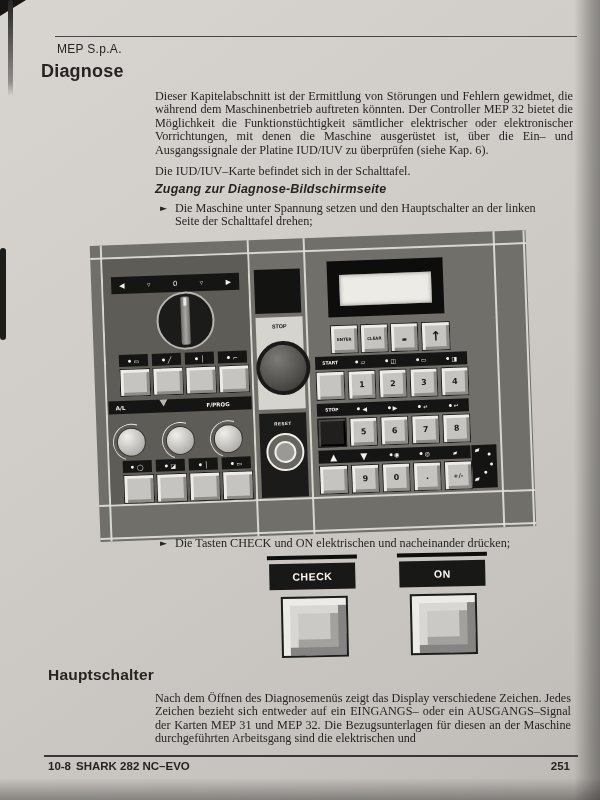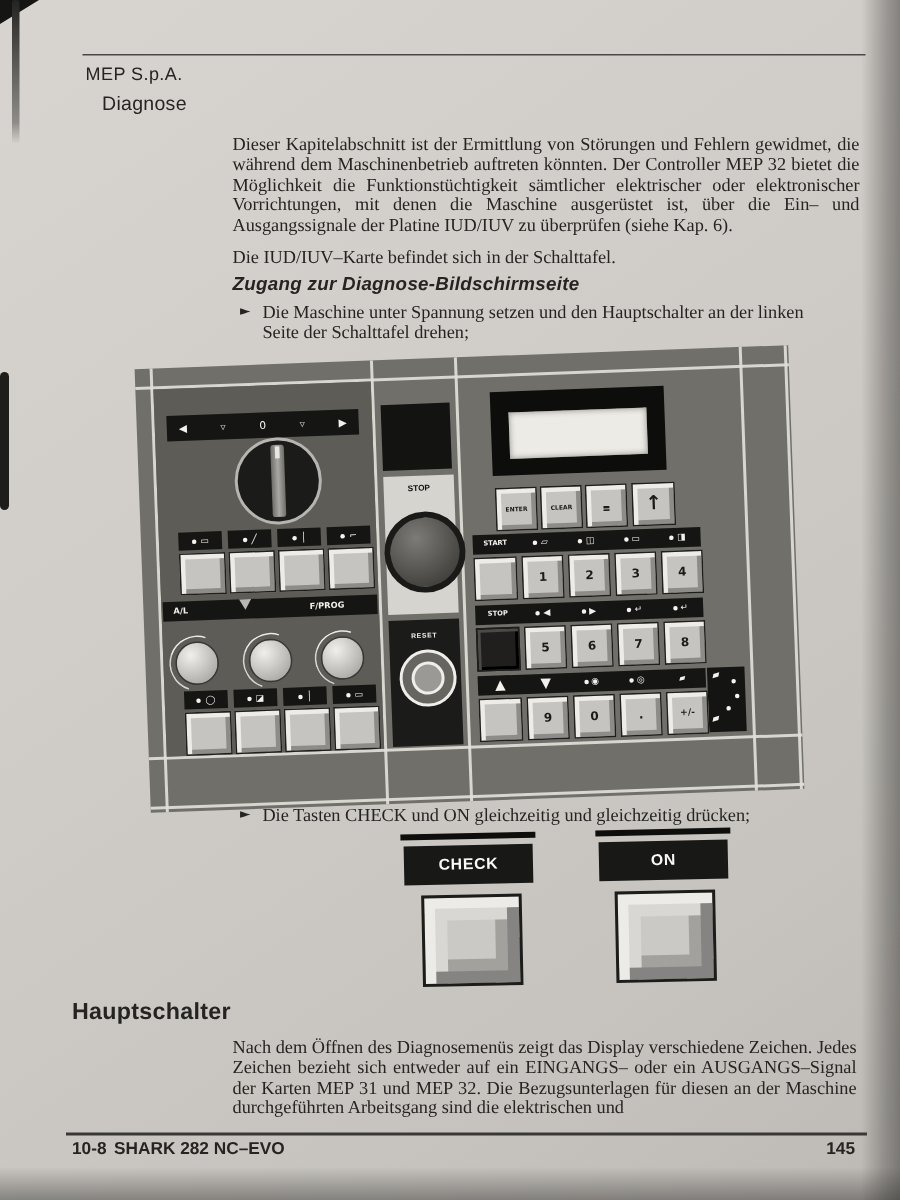--- a/index.html
+++ b/index.html
@@ -50,21 +50,21 @@
 <div id="photo">
 
   <div class="abs" style="left:0;top:0;width:26px;height:16px;background:#151513;clip-path:polygon(0 0,100% 0,0 100%)"></div>
   <div class="abs" style="left:8px;top:0;width:5px;height:96px;background:linear-gradient(180deg,#232321,#8e8c88 85%,rgba(140,138,134,0));border-radius:2px"></div>
   <div class="abs" style="left:0;top:248px;width:6px;height:92px;background:#1d1d1b;border-radius:3px"></div>
   <div class="abs" style="right:0;top:0;width:26px;height:100%;background:linear-gradient(90deg,rgba(40,38,36,0),rgba(40,38,36,.32) 65%,rgba(40,38,36,.45))"></div>
   <div class="abs" style="left:0;bottom:0;width:100%;height:22px;background:linear-gradient(0deg,rgba(40,38,36,.42),rgba(40,38,36,0))"></div>
 
   <div class="abs" style="left:55px;top:36px;width:522px;height:1.3px;background:#4a4846"></div>
   <div class="abs sans" style="left:57px;top:42px;font-size:12px;letter-spacing:.3px">MEP S.p.A.</div>
-  <div class="abs sans" style="left:68px;top:61px;font-size:13px;font-weight:normal;letter-spacing:.2px">Diagnose</div>
+  <div class="abs sans" style="left:41px;top:61px;font-size:18px;font-weight:bold;letter-spacing:.2px">Diagnose</div>
 
   <div class="abs bodytext" style="left:155px;top:90px;width:418px">Dieser Kapitelabschnitt ist der Ermittlung von Störungen und Fehlern gewidmet, die während dem Maschinenbetrieb auftreten könnten. Der Controller MEP 32 bietet die Möglichkeit die Funktionstüchtigkeit sämtlicher elektrischer oder elektronischer Vorrichtungen, mit denen die Maschine ausgerüstet ist, über die Ein– und Ausgangssignale der Platine IUD/IUV zu überprüfen (siehe Kap. 6).</div>
   <div class="abs bodytext" style="left:155px;top:165px;width:418px;text-align:left">Die IUD/IUV–Karte befindet sich in der Schalttafel.</div>
   <div class="abs sans" style="left:155px;top:182px;font-size:12.5px;font-weight:bold;font-style:italic;letter-spacing:.2px">Zugang zur Diagnose-Bildschirmseite</div>
 
   <div class="abs" style="left:160px;top:202px;width:410px;display:flex;gap:8px">
     <span class="tri">►</span>
     <span class="bodytext" style="width:382px;text-align:left;display:block">Die Maschine unter Spannung setzen und den Hauptschalter an der linken Seite der Schalttafel drehen;</span>
   </div>
 
@@ -279,36 +279,36 @@
     <div class="abs key" style="left:315px;top:228px;width:26px;height:27px">
         <span style="font-size:8px">.</span>
       </div>
     <div class="abs key" style="left:346px;top:228px;width:26px;height:27px">
         <span style="font-size:6px">+/-</span>
       </div>
   </div>
 
   <div class="abs" style="left:160px;top:537px;width:420px;display:flex;gap:8px">
     <span class="tri">►</span>
-    <span class="bodytext" style="text-align:left;display:block">Die Tasten CHECK und ON gleichzeitig und gleichzeitig drücken;</span>
+    <span class="bodytext" style="text-align:left;display:block">Die Tasten CHECK und ON elektrischen und nacheinander drücken;</span>
   </div>
 
   <div class="abs" style="left:268px;top:554px;width:220px;height:108px;transform:rotate(-1.2deg)">
     <div class="abs" style="left:0;top:0;width:90px;height:4px;background:#0e0e0c"></div>
     <div class="abs lbl sans" style="left:2px;top:8px;width:86px;height:26px;font-size:10.5px">CHECK</div>
     <div class="abs bigkey" style="left:13px;top:41px;width:63px;height:57px"></div>
 
     <div class="abs" style="left:130px;top:0;width:90px;height:4px;background:#0e0e0c"></div>
     <div class="abs lbl sans" style="left:132px;top:8px;width:86px;height:26px;font-size:10.5px">ON</div>
     <div class="abs bigkey" style="left:142px;top:41px;width:63px;height:57px"></div>
   </div>
 
   <div class="abs sans" style="left:48px;top:666px;font-size:15.5px;font-weight:bold;letter-spacing:.2px">Hauptschalter</div>
   <div class="abs bodytext" style="left:155px;top:692px;width:416px">Nach dem Öffnen des Diagnosemenüs zeigt das Display verschiedene Zeichen. Jedes Zeichen bezieht sich entweder auf ein EINGANGS– oder ein AUSGANGS–Signal der Karten MEP 31 und MEP 32. Die Bezugsunterlagen für diesen an der Maschine durchgeführten Arbeitsgang sind die elektrischen und</div>
 
   <div class="abs" style="left:44px;top:755px;width:534px;height:1.5px;background:#3a3836"></div>
   <div class="abs sans" style="left:48px;top:760px;width:522px;display:flex;align-items:flex-end">
     <span style="font-size:11.5px;font-weight:bold">10-8</span>
     <span style="font-size:11.5px;font-weight:bold;margin-left:5px">SHARK 282 NC–EVO</span>
-    <span style="margin-left:auto;font-size:11.5px;font-weight:bold">145</span>
+    <span style="margin-left:auto;font-size:11.5px;font-weight:bold">251</span>
   </div>
 
 </div>
 
 </body></html>

